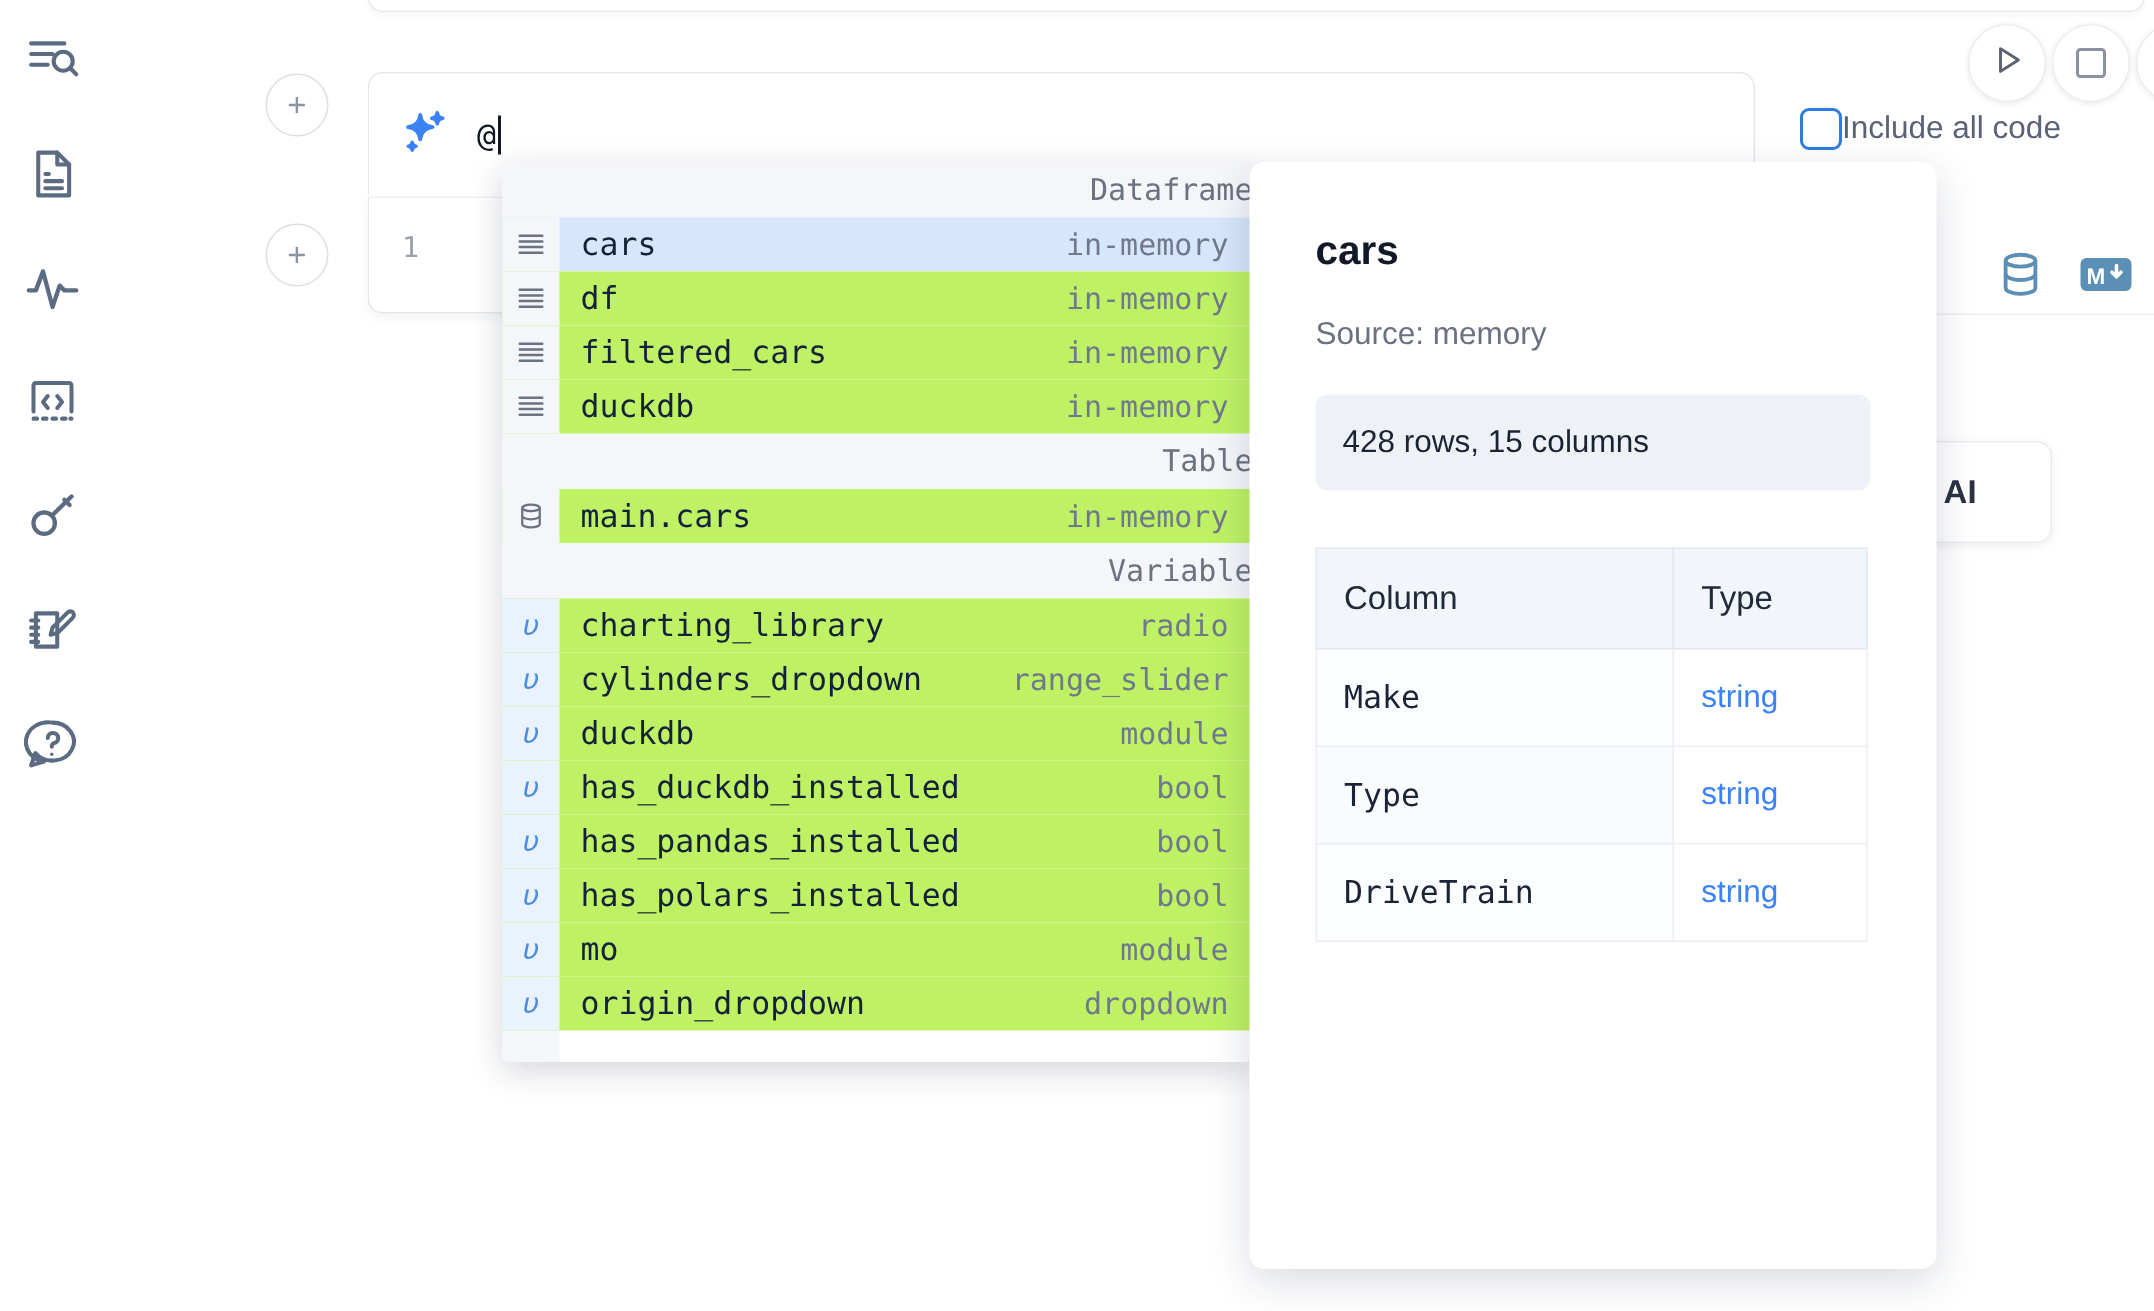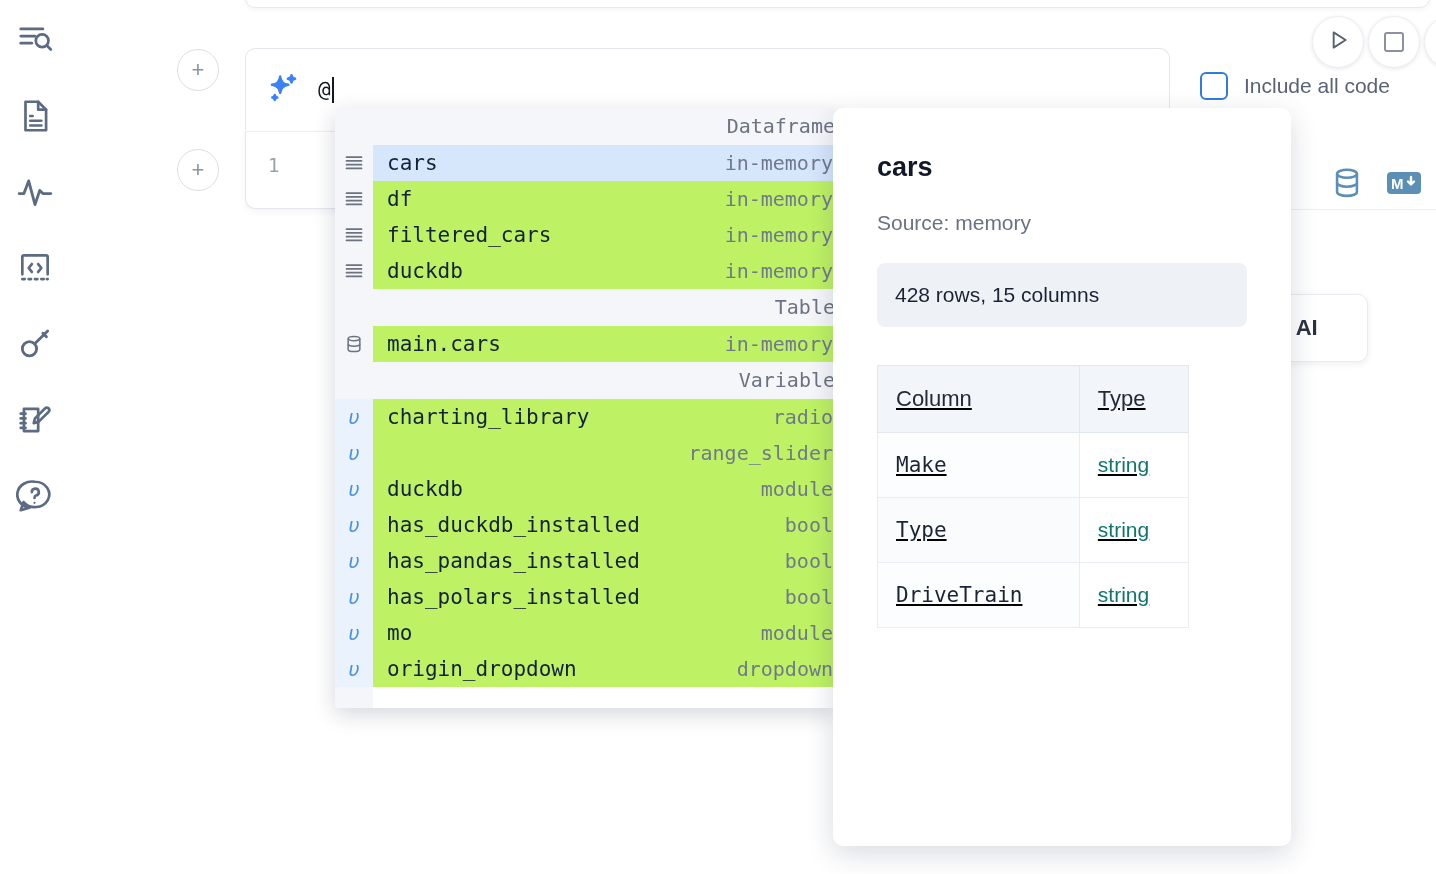--- a/index.html
+++ b/index.html
@@ -72,21 +72,21 @@
     font-family: "DejaVu Sans Mono", monospace; font-size: 19px; color: #9aa1ad;
   }
 
   
   .right-pane {
     position: absolute; left: 1180px; top: 48px; width: 256px; height: 162px;
     background: #fff; border-bottom: 1px solid #eceef3;
   }
   .include-row {
     position: absolute; left: 1200px; top: 72px;
-    display: flex; align-items: center; gap: 16px; cursor: pointer;
+    display: flex; align-items: center; gap: 0; cursor: pointer;
   }
   .checkbox-blue {
     width: 28px; height: 28px; border: 2px solid #2f7ce0; border-radius: 6px; background: #fff;
   }
   .include-label { font-size: 21px; color: #5a6277; }
 
   .round-btn {
     position: absolute; width: 52px; height: 52px; border-radius: 50%;
     background: #fff; border: 1px solid #eceef2;
     box-shadow: 0 1px 4px rgba(20,30,60,0.10);
@@ -133,47 +133,47 @@
   .ac-item.sel { background: #d6e6fb; }
   .ac-item .icn {
     width: 38px; flex: none; display: flex; align-items: center; justify-content: center;
     background: #f4f6f9; height: 36px; color: #6b7280;
   }
   .ac-item.sel .icn { background: #f4f6f9; }
   .ac-item .nm {
     padding-left: 14px; font-size: 21px; color: #15213a; white-space: nowrap;
   }
   .ac-item .ty {
-    position: absolute; right: 2px; font-size: 20px; color: #70798c; white-space: nowrap;
+    position: absolute; right: 16px; font-size: 20px; color: #70798c; white-space: nowrap;
   }
   .ac-item.var .icn { color: #4a8fe0; font-style: italic; font-size: 20px; background: #eaf2fd; }
 
   
   .detail {
     position: absolute; left: 833px; top: 108px; width: 458px; height: 738px;
     background: #ffffff; border-radius: 10px;
     box-shadow: 0 8px 28px rgba(20,30,60,0.16);
     padding: 44px 44px 0 44px; overflow: hidden;
   }
   .detail h2 { margin: 0; font-size: 27px; color: #111827; font-weight: 700; }
   .detail .src { margin-top: 28px; font-size: 21px; color: #6a7182; }
   .detail .badge {
     margin-top: 28px; background: #eef2f7; border-radius: 8px;
     padding: 20px 18px; font-size: 21px; color: #1a2233;
   }
-  .detail table { margin-top: 38px; width: 312px; border-collapse: collapse; text-decoration: underline; }
+  .detail table { margin-top: 38px; width: 368px; border-collapse: collapse; }
   .detail th {
     background: #f2f5f9; border: 1px solid #e2e7ef; text-align: left;
     font-size: 22px; font-weight: 400; color: #222a39; padding: 20px 18px;
   }
   .detail td {
     border: 1px solid #e9edf3; padding: 20px 18px; font-size: 21px;
   }
   .detail td.col { font-family: "DejaVu Sans Mono", monospace; color: #1b2336; background:#fcfdfe; }
-  .detail td.typ { color: #0f766e; background:#ffffff; }
+  .detail td.typ { color: #3b82f6; background:#ffffff; }
   .detail tbody tr:nth-child(even) td.col { background: #fafbfd; }
 </style>
 </head>
 <body>
 
 <div id="root">
 
   <div class="rail">
     <div class="rail-btn">
       <span>
@@ -380,20 +380,21 @@
           <span class="icn">
             <span style="font-style:italic;color:#4a8fe0;font-family:'DejaVu Sans',sans-serif;font-size:19px;">υ</span>
           </span>
           <span class="nm">charting_library</span>
           <span class="ty">radio</span>
         </div>
         <div class="ac-item var">
           <span class="icn">
             <span style="font-style:italic;color:#4a8fe0;font-family:'DejaVu Sans',sans-serif;font-size:19px;">υ</span>
           </span>
+          <span class="nm">cylinders_dropdown</span>
           <span class="ty">range_slider</span>
         </div>
         <div class="ac-item var">
           <span class="icn">
             <span style="font-style:italic;color:#4a8fe0;font-family:'DejaVu Sans',sans-serif;font-size:19px;">υ</span>
           </span>
           <span class="nm">duckdb</span>
           <span class="ty">module</span>
         </div>
         <div class="ac-item var">

